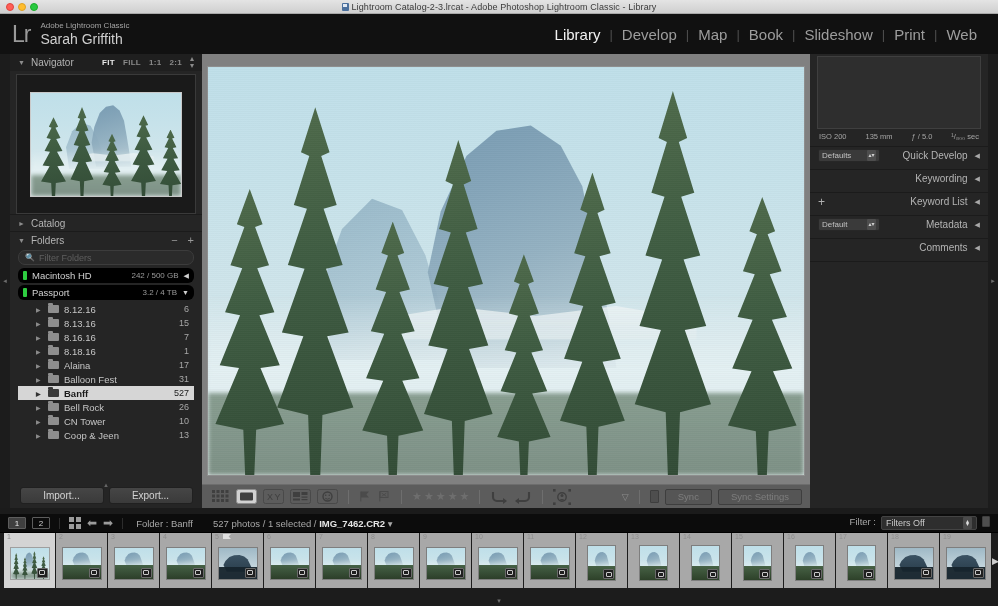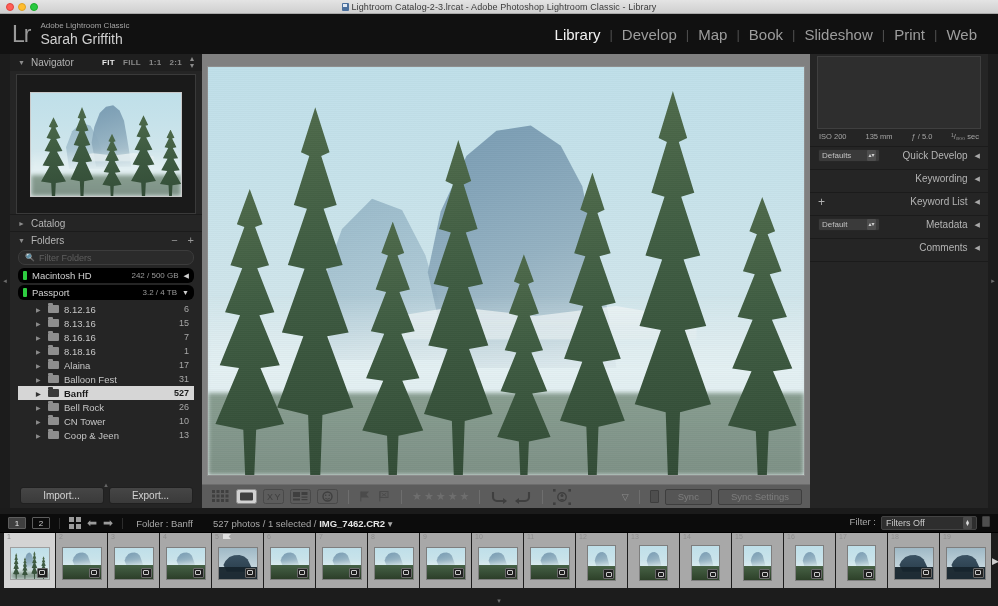--- a/index.html
+++ b/index.html
@@ -116,21 +116,21 @@
   }
   .folder-row.selected { background: #d6d6d6; color: #1a1a1a; font-weight: 700; }
   .folder-row .disc { width: 10px; font-size: 6px; color: #8a8a8a; margin-right: 2px; }
   .folder-row.selected .disc { color: #333; }
   .fi {
     width: 11px; height: 8px; background: #8e8e8e; border-radius: 1px; margin-right: 5px; position: relative; flex: none;
   }
   .fi:before { content:""; position:absolute; left:0; top:-2px; width:5px; height:2px; background:#8e8e8e; border-radius:1px 1px 0 0;}
   .folder-row.selected .fi, .folder-row.selected .fi:before { background: #3a3a3a; }
   .folder-count { margin-left: auto; padding-right: 5px; font-size: 9px; color: #a8a8a8; }
-  .folder-row.selected .folder-count { color: #1a1a1a; font-weight: 700; }
+  .folder-row.selected .folder-count { color: #1a1a1a; font-weight: 400; }
 
   .lp-footer {
     position: absolute; left: 0; bottom: 0; width: 192px; height: 26px;
     background: #252525; display: flex; align-items: center; justify-content: center; gap: 5px;
   }
   .btn-lr {
     width: 84px; height: 17px; background: linear-gradient(#464646,#3a3a3a);
     border: 1px solid #202020; border-radius: 3px; color: #d4d4d4; font-size: 10px;
     display: flex; align-items: center; justify-content: center;
   }

